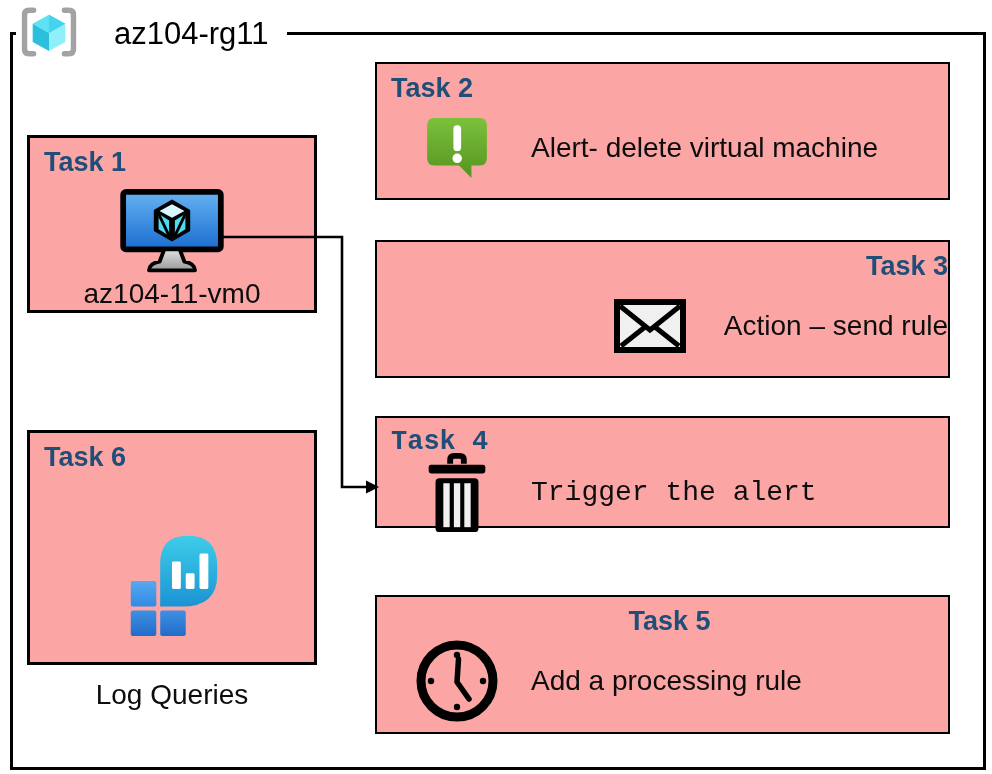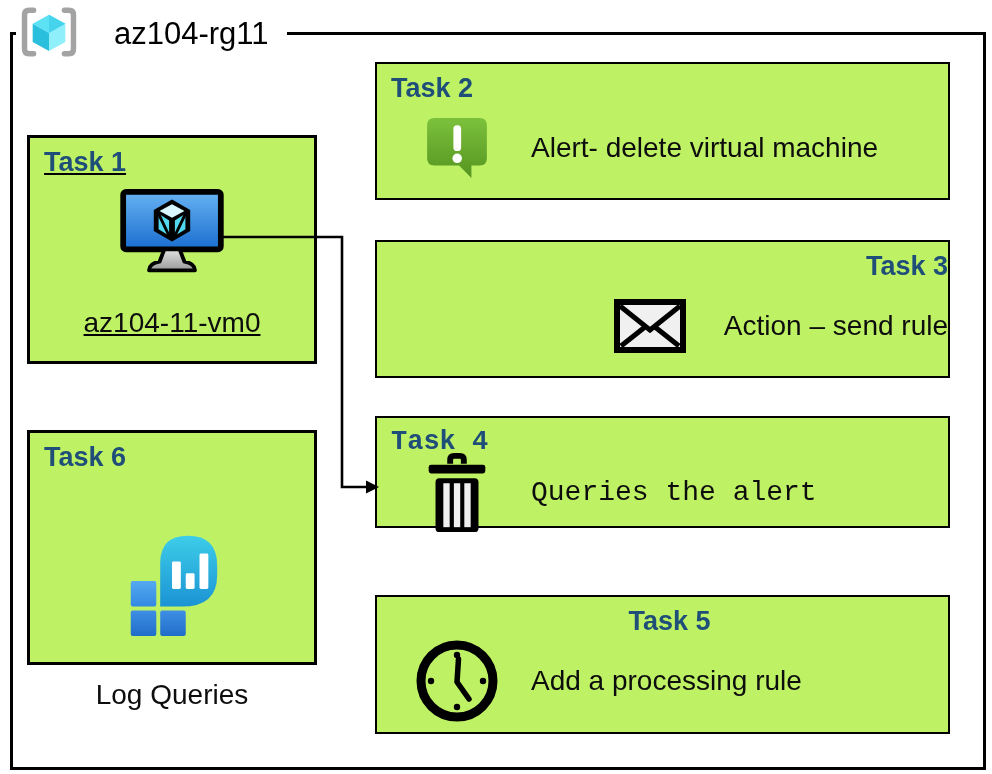--- a/index.html
+++ b/index.html
@@ -11,21 +11,21 @@
     position:absolute;left:10px;top:32px;width:976px;height:738px;
     border:3px solid #000;box-sizing:border-box;background:transparent;
   }
   .legend{
     position:absolute;left:16px;top:5px;height:54px;
     display:flex;align-items:center;gap:36px;
     background:#fff;padding:0 18px 0 4px;z-index:3;
   }
   .legend-text{font-size:31px;color:#000;line-height:1;padding-top:2px;}
   .task{
-    position:absolute;background:#bef264;border:2px solid #000;box-sizing:border-box;
+    position:absolute;background:#fca5a5;border:2px solid #000;box-sizing:border-box;
     display:flex;flex-direction:column;
   }
   .task-title{
     font-weight:700;font-size:27px;color:#1f4e79;line-height:1.1;
     margin:10px 0 0 14px;
   }
   
   .card-left{border-width:3px;align-items:stretch;}
   .card-left .icon-wrap{align-self:center;margin-top:10px;}
   .card-left .task-label{
@@ -54,21 +54,21 @@
         <path d="M49 4 H54 Q59 4 59 9 V47 Q59 52 54 52 H49" fill="none" stroke="#a3a3a3" stroke-width="6" stroke-linecap="round"></path>
         <polygon points="32,9 50,19 32,29 14,19" fill="#5ce1f5"></polygon>
         <polygon points="14,19 32,29 32,49 14,39" fill="#29bfdd"></polygon>
         <polygon points="50,19 32,29 32,49 50,39" fill="#8ff0fb"></polygon>
         <polygon points="32,9 50,19 32,29" fill="#45d4ec"></polygon>
       </svg>
     </span>
     <span class="legend-text">az104-rg11</span>
   </div>
 
-  <div class="task card-left" style="left:27px;top:135px;width:290px;height:229px;text-decoration:underline;">
+  <div class="task card-left" style="left:27px;top:135px;width:290px;height:178px;">
     <div class="task-title">Task 1</div>
     <span class="icon-wrap">
       <svg width="106" height="90" viewBox="0 0 110 94">
         <defs>
           <linearGradient id="vmblue" x1="0" y1="0" x2="0" y2="1">
             <stop offset="0" stop-color="#66b2f2"></stop>
               <stop offset="1" stop-color="#1a6ed0"></stop>
           </linearGradient>
           <linearGradient id="standgray" x1="0" y1="0" x2="0" y2="1">
             <stop offset="0" stop-color="#e2e2e2"></stop>
@@ -157,21 +157,21 @@
       <span class="icon-cell">
         <svg width="64" height="82" viewBox="0 0 62 84">
           <path d="M24 12 V8 Q24 4 28 4 H34 Q38 4 38 8 V12" fill="none" stroke="#000" stroke-width="6"></path>
           <rect x="2" y="13" width="58" height="9" rx="2.5" fill="#000"></rect>
           <rect x="9" y="27" width="44" height="55" rx="4" fill="#000"></rect>
           <rect x="17" y="32" width="6.5" height="45" fill="#f0f0f0"></rect>
           <rect x="27.8" y="32" width="6.5" height="45" fill="#f0f0f0"></rect>
           <rect x="38.5" y="32" width="6.5" height="45" fill="#f0f0f0"></rect>
         </svg>
       </span>
-      <span class="task-label">Queries the alert</span>
+      <span class="task-label">Trigger the alert</span>
     </div>
   </div>
 
   <div class="task card-row" style="left:375px;top:595px;width:575px;height:139px;text-align:center;">
     <div class="task-title">Task 5</div>
     <div class="row-body">
       <span class="icon-cell">
         <svg width="84" height="84" viewBox="0 0 84 84">
           <circle cx="42" cy="42" r="36" fill="none" stroke="#000" stroke-width="9"></circle>
           <circle cx="42" cy="16" r="3.2" fill="#000"></circle>

